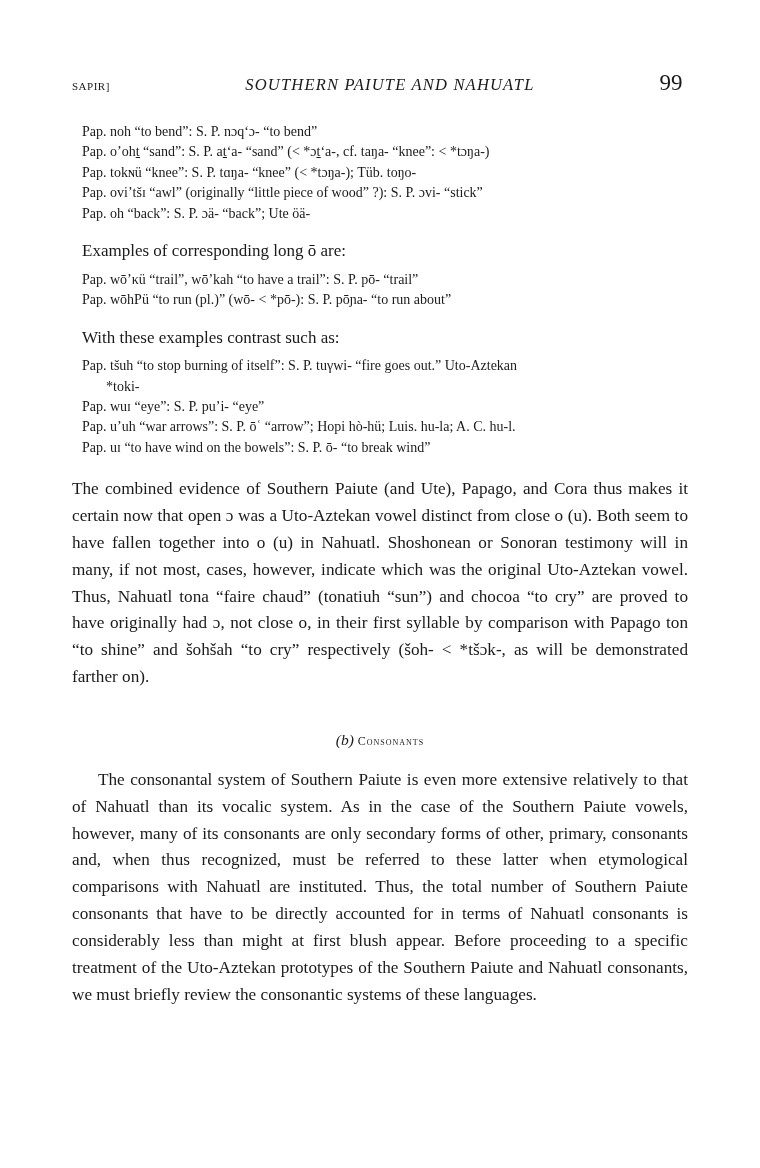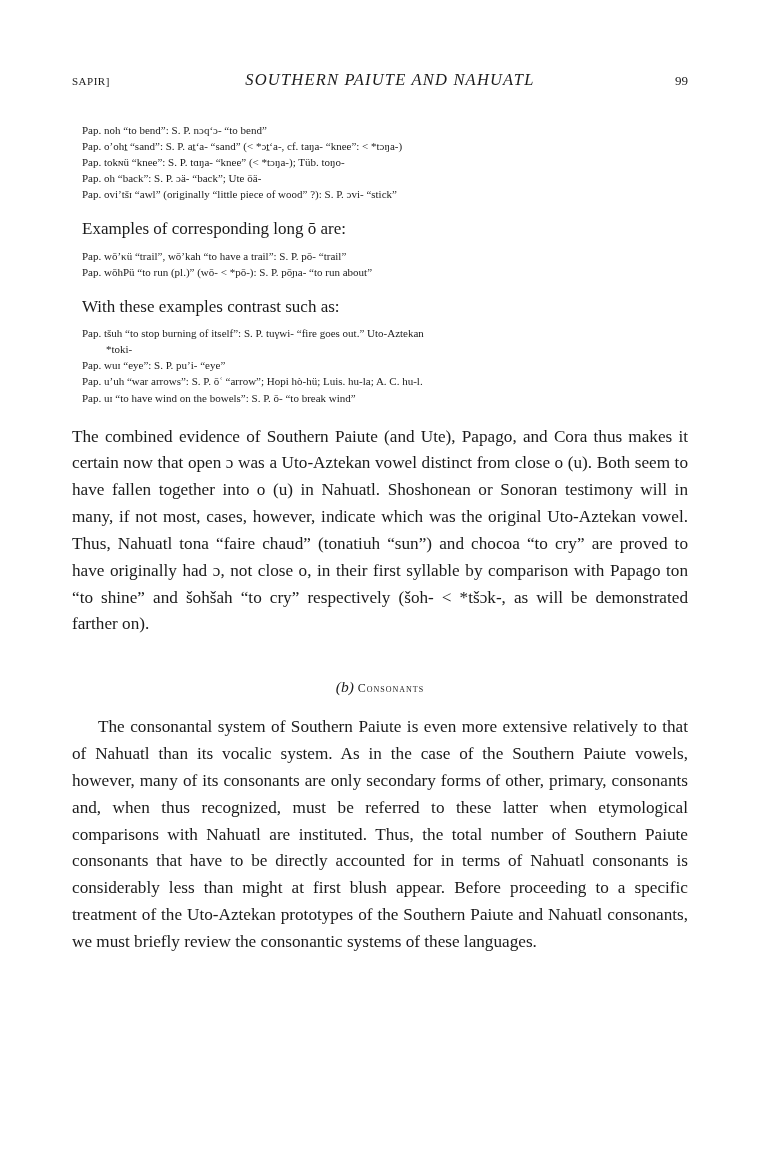--- a/index.html
+++ b/index.html
@@ -39,27 +39,27 @@
   .runhead .title {
     flex: 1;
     text-align: center;
     font-style: italic;
     font-size: 16.5px;
     letter-spacing: 1.2px;
     font-weight: normal;
     padding-left: 16px;
   }
   .runhead .folio {
-    font-size: 13px;
+    font-size: 23px;
     min-width: 34px;
-    text-align: right;
+    text-align: center;
   }
   
   .examples {
-    font-size: 11px;
+    font-size: 14px;
     line-height: 1.46;
     margin: 0 0 14px 0;
   }
   .examples .ln {
     padding-left: 10px;
     text-indent: -0px;
     white-space: normal;
   }
   .examples .ln.cont {
     padding-left: 34px;
@@ -103,22 +103,22 @@
   <div class="runhead">
     <div class="author">SAPIR]</div>
     <div class="title">SOUTHERN PAIUTE AND NAHUATL</div>
     <div class="folio">99</div>
   </div>
 
   <div class="examples">
     <div class="ln">Pap. noh “to bend”: S. P. nɔqʻɔ- “to bend”</div>
     <div class="ln">Pap. oʼohṯ “sand”: S. P. aṯʻa- “sand” (&lt; *ɔṯʻa-, cf. taŋa- “knee”: &lt; *tɔŋa-)</div>
     <div class="ln">Pap. tokɴü “knee”: S. P. tɑŋa- “knee” (&lt; *tɔŋa-); Tüb. toŋo-</div>
+    <div class="ln">Pap. oviʼtšɪ “awl” (originally “little piece of wood” ?): S. P. ɔvi- “stick”</div>
     <div class="ln">Pap. oh “back”: S. P. ɔä- “back”; Ute öä-</div>
-    <div class="ln">Pap. oviʼtšɪ “awl” (originally “little piece of wood” ?): S. P. ɔvi- “stick”</div>
   </div>
 
   <div class="displayline">Examples of corresponding long ō are:</div>
 
   <div class="examples">
     <div class="ln">Pap. wōʼκü “trail”, wōʼkah “to have a trail”: S. P. pō- “trail”</div>
     <div class="ln">Pap. wōhPü “to run (pl.)” (wō- &lt; *pō-): S. P. pōɲa- “to run about”</div>
   </div>
 
   <div class="displayline">With these examples contrast such as:</div>

